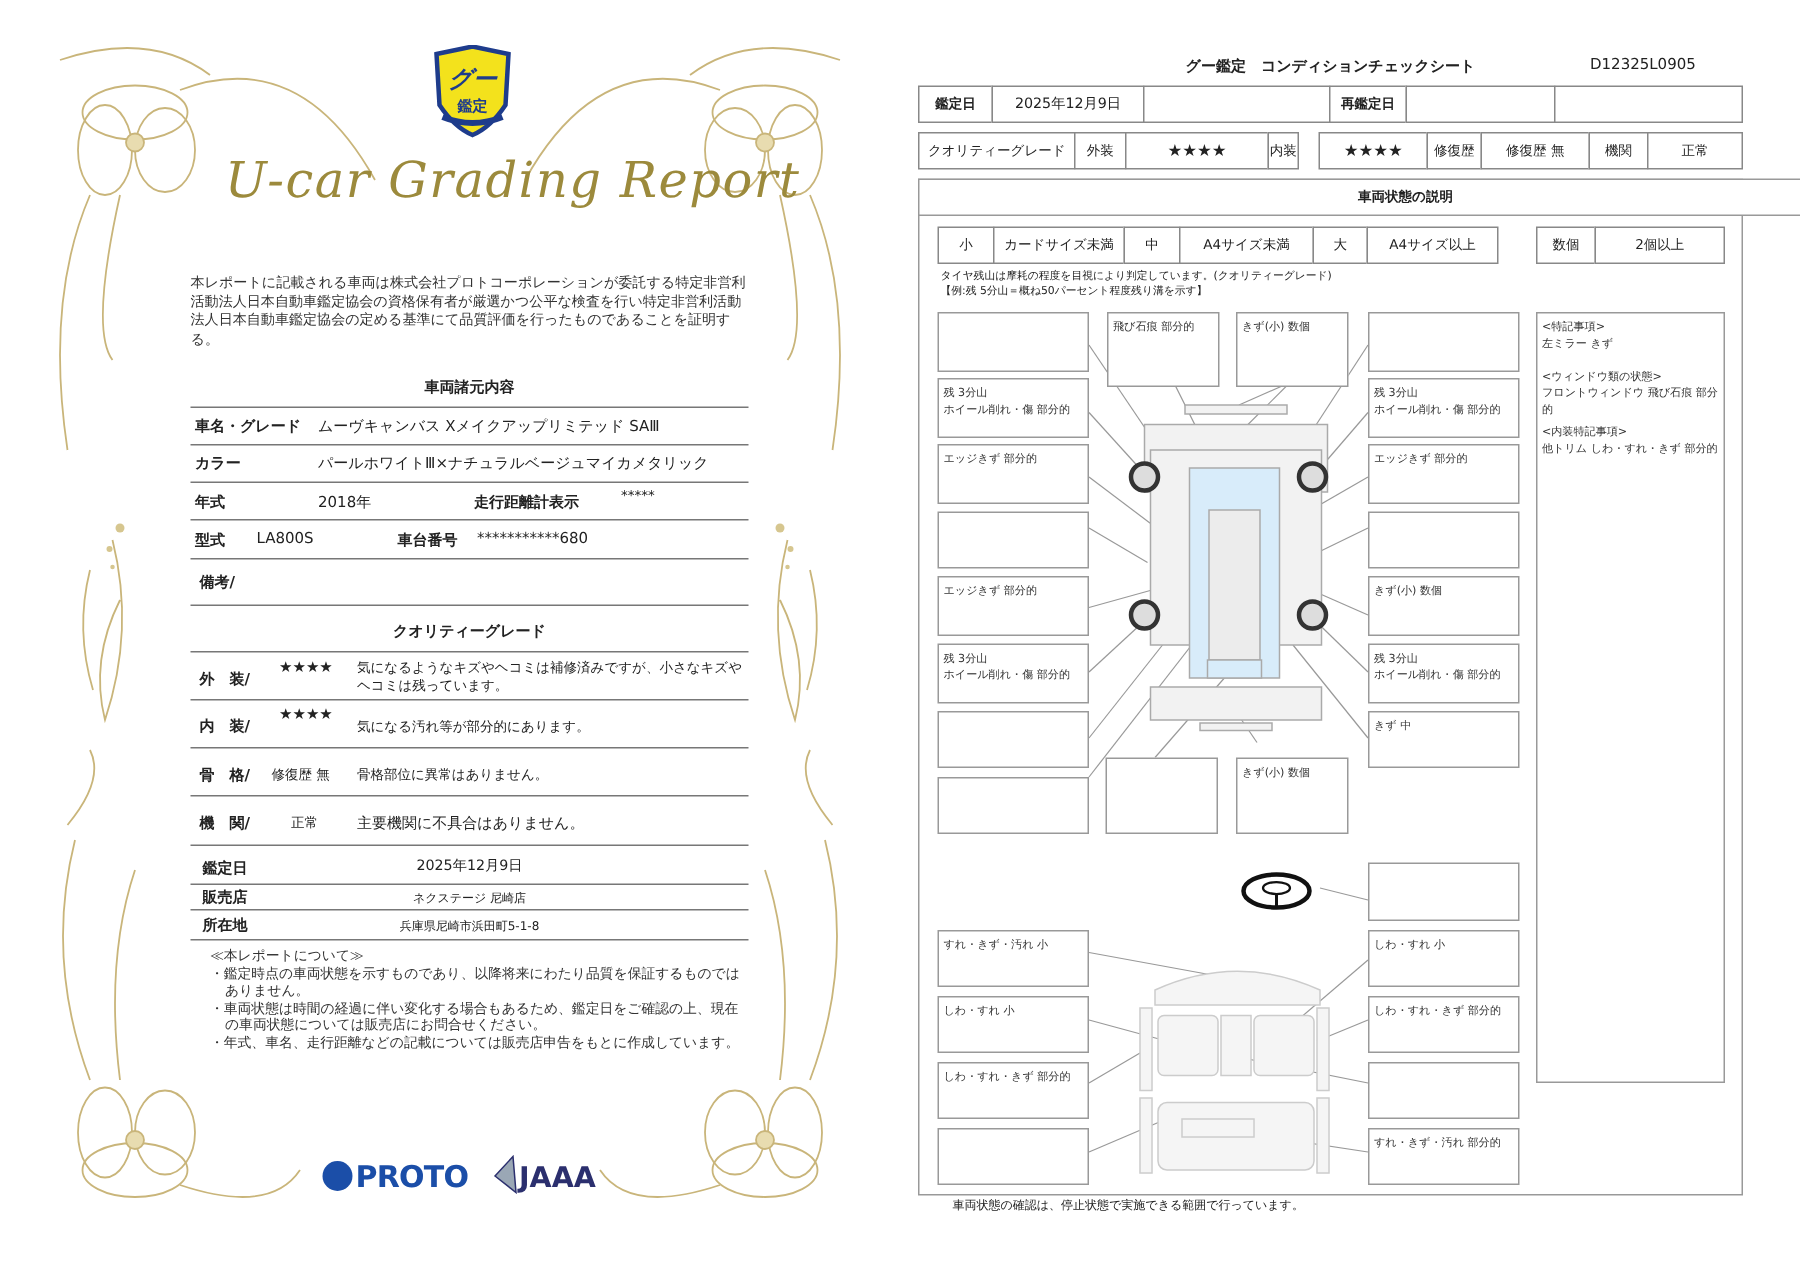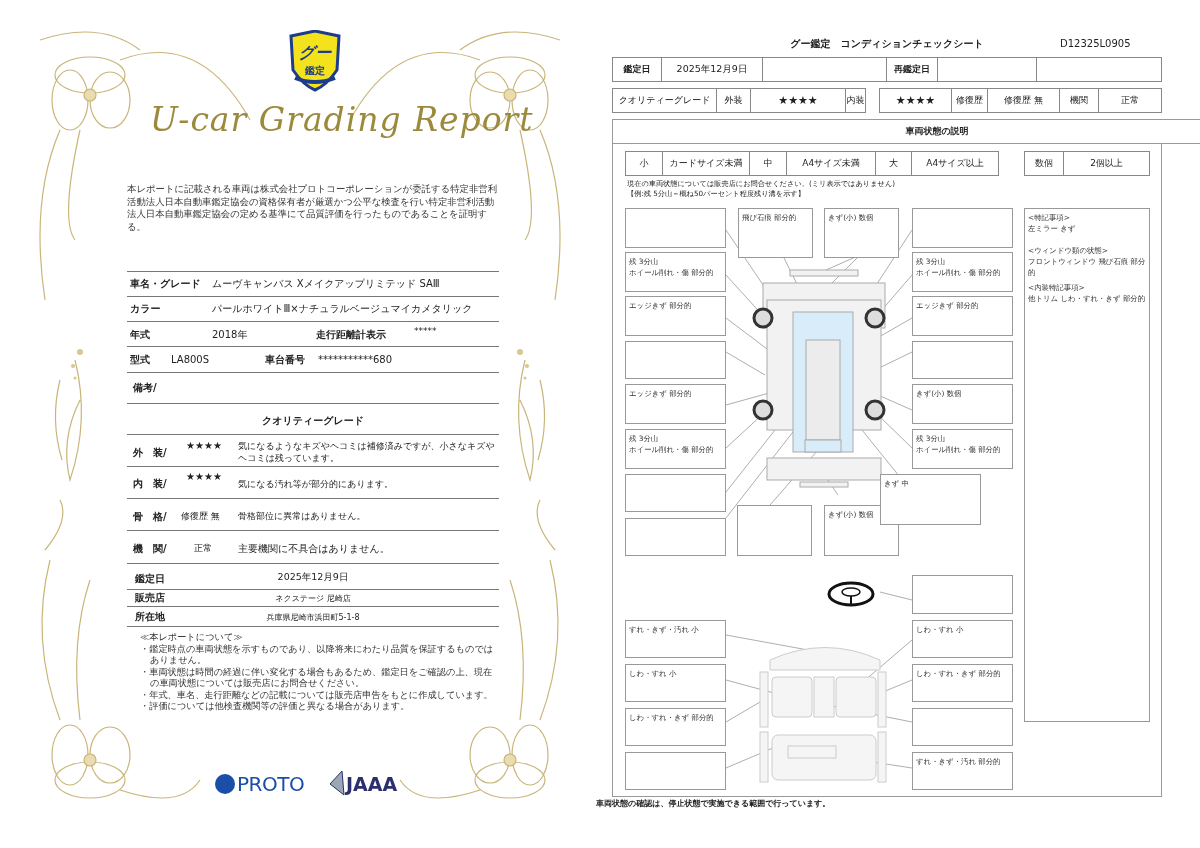--- a/index.html
+++ b/index.html
@@ -10,21 +10,21 @@
 .orn{position:absolute;pointer-events:none}
 .title-script{position:absolute;left:150px;top:100px;width:320px;text-align:center;font-family:"DejaVu Serif",serif;font-style:italic;font-size:33px;color:#9c8a3c;letter-spacing:1px;white-space:nowrap}
 .cert-sub{position:absolute;left:0;width:600px;text-align:center;font-size:11px;font-weight:bold}
 .intro{position:absolute;left:127px;top:183px;width:372px;font-family:"DejaVu Serif",serif;font-size:9.4px;line-height:12.5px;color:#333}
 .sec-title{position:absolute;left:127px;width:372px;text-align:center;font-size:10px;font-weight:bold}
 .tbl-line{position:absolute;left:127px;width:372px;height:0;border-top:1.5px solid #777}
 .row-text{position:absolute;font-size:10px;white-space:nowrap}
 .b{font-weight:bold}
 .note{position:absolute;left:140px;top:632px;width:360px;font-family:Liberation Sans, sans-serif;font-size:9.2px;line-height:11.5px;color:#333}
 .note li{list-style:none;padding-left:10px;text-indent:-10px}
-.logo-proto{position:absolute;left:215px;top:772px;font-size:20px;font-weight:normal;color:#1b4ea8;font-family:"DejaVu Sans",sans-serif;letter-spacing:-0.5px}
+.logo-proto{position:absolute;left:215px;top:772px;font-size:20px;font-weight:bold;color:#1b4ea8;font-family:"DejaVu Sans",sans-serif;letter-spacing:-0.5px}
 .logo-jaaa{position:absolute;left:328px;top:770px;font-size:19px;font-weight:bold;color:#2b2f6e}
 
 .r-title{position:absolute;left:612px;top:37px;width:550px;text-align:center;font-size:10px;font-weight:bold}
 .r-code{position:absolute;left:1060px;top:38px;font-size:10px}
 .cell{position:absolute;border:1px solid #888;font-size:9px;display:flex;align-items:center;justify-content:center;white-space:nowrap;background:#fff}
 .outer{position:absolute;border:1.5px solid #999}
 .box{position:absolute;border:1px solid #999;background:#fff;font-size:7.4px;padding:3px 3px;line-height:11px;color:#333}
 .lines{position:absolute;left:0;top:0;width:1200px;height:848px;pointer-events:none}
 .small{font-size:7.2px;line-height:10px}
 </style>
@@ -90,20 +90,21 @@
   <svg class="orn" style="left:287px;top:30px" width="56" height="62" viewBox="0 0 56 62">
     <path d="M4 6 L28 1 L52 6 L50 40 Q40 55 28 60 Q16 55 6 40 Z" fill="#f3e21c" stroke="#1e3c8c" stroke-width="3"></path>
     <text x="28" y="28" text-anchor="middle" font-size="16" font-weight="bold" fill="#1e3c8c" font-family="DejaVu Sans, sans-serif" font-style="italic">グー</text>
     <text x="28" y="44" text-anchor="middle" font-size="10" font-weight="bold" fill="#1e3c8c" font-family="DejaVu Sans, sans-serif">鑑定</text>
     <path d="M8 48 Q28 56 48 48" stroke="#1e3c8c" stroke-width="4" fill="none"></path>
   </svg>
 
   <div class="title-script">U-car Grading Report</div>
   <div class="intro">本レポートに記載される車両は株式会社プロトコーポレーションが委託する特定非営利活動法人日本自動車鑑定協会の資格保有者が厳選かつ公平な検査を行い特定非営利活動法人日本自動車鑑定協会の定める基準にて品質評価を行ったものであることを証明する。</div>
 
+  <div class="sec-title" style="top:251px">車両諸元内容</div>
   <div class="tbl-line" style="top:271px"></div>
   <div class="row-text b" style="left:130px;top:277px">車名・グレード</div>
   <div class="row-text" style="left:212px;top:277px">ムーヴキャンバス Xメイクアップリミテッド SAⅢ</div>
   <div class="tbl-line" style="top:296px"></div>
   <div class="row-text b" style="left:130px;top:302px">カラー</div>
   <div class="row-text" style="left:212px;top:302px">パールホワイトⅢ×ナチュラルベージュマイカメタリック</div>
   <div class="tbl-line" style="top:321px"></div>
   <div class="row-text b" style="left:130px;top:328px">年式</div>
   <div class="row-text" style="left:212px;top:328px">2018年</div>
   <div class="row-text b" style="left:316px;top:328px">走行距離計表示</div>
@@ -149,21 +150,20 @@
   <div class="row-text b" style="left:135px;top:610px">所在地</div>
   <div class="row-text" style="left:127px;top:612px;width:372px;text-align:center;font-size:8px">兵庫県尼崎市浜田町5-1-8</div>
   <div class="tbl-line" style="top:626px"></div>
 
   <div class="note">
     <div>≪本レポートについて≫</div>
     <ul>
       <li>・鑑定時点の車両状態を示すものであり、以降将来にわたり品質を保証するものではありません。</li>
       <li>・車両状態は時間の経過に伴い変化する場合もあるため、鑑定日をご確認の上、現在の車両状態については販売店にお問合せください。</li>
       <li>・年式、車名、走行距離などの記載については販売店申告をもとに作成しています。</li>
-      <li>・評価については他検査機関等の評価と異なる場合があります。</li>
     </ul>
   </div>
 
   <div class="logo-proto">
     <span style="display:inline-block;width:20px;height:20px;border-radius:50%;background:#1b4ea8;vertical-align:-3px;margin-right:2px"></span><span>PROTO</span>
   </div>
   <div class="logo-jaaa">
     <svg width="18" height="26" viewBox="0 0 18 26" style="vertical-align:-5px">
         <path d="M2 14 L14 1 L16 25 Z" fill="#9aa7b5" stroke="#2b2f6e"></path>
       </svg><span>JAAA</span>
@@ -196,21 +196,21 @@
 
   <div class="cell" style="left:625px;top:151px;width:38px;height:25px">小</div>
   <div class="cell" style="left:662px;top:151px;width:88px;height:25px">カードサイズ未満</div>
   <div class="cell" style="left:749px;top:151px;width:38px;height:25px">中</div>
   <div class="cell" style="left:786px;top:151px;width:90px;height:25px">A4サイズ未満</div>
   <div class="cell" style="left:875px;top:151px;width:37px;height:25px">大</div>
   <div class="cell" style="left:911px;top:151px;width:88px;height:25px">A4サイズ以上</div>
   <div class="cell" style="left:1024px;top:151px;width:40px;height:25px">数個</div>
   <div class="cell" style="left:1063px;top:151px;width:87px;height:25px">2個以上</div>
 
-  <div class="abs small" style="left:627px;top:179px;white-space:nowrap">現在の車両状態については販売店にお問合せください。(ミリ表示ではありません)</div>
+  <div class="abs small" style="left:627px;top:179px;white-space:nowrap">タイヤ残山は摩耗の程度を目視により判定しています。(クオリティーグレード)</div>
   <div class="abs small" style="left:627px;top:189px;white-space:nowrap">【例:残 5分山＝概ね50パーセント程度残り溝を示す】</div>
 
   <svg class="lines" viewBox="0 0 1200 848">
     <g stroke="#999" stroke-width="0.8" fill="none">
       <line x1="726" y1="230" x2="780" y2="310"></line>
         <line x1="726" y1="275" x2="765" y2="318"></line>
       <line x1="726" y1="318" x2="775" y2="355"></line>
         <line x1="726" y1="352" x2="765" y2="375"></line>
       <line x1="726" y1="405" x2="780" y2="390"></line>
         <line x1="726" y1="448" x2="765" y2="412"></line>
@@ -293,21 +293,21 @@
   <div class="box" style="left:824px;top:505px;width:75px;height:51px">きず(小) 数個</div>
 
   <div class="box" style="left:912px;top:208px;width:101px;height:40px"></div>
   <div class="box" style="left:912px;top:252px;width:101px;height:40px;white-space:pre-line">残 3分山
 ホイール削れ・傷 部分的</div>
   <div class="box" style="left:912px;top:296px;width:101px;height:40px">エッジきず 部分的</div>
   <div class="box" style="left:912px;top:341px;width:101px;height:38px"></div>
   <div class="box" style="left:912px;top:384px;width:101px;height:40px">きず(小) 数個</div>
   <div class="box" style="left:912px;top:429px;width:101px;height:40px;white-space:pre-line">残 3分山
 ホイール削れ・傷 部分的</div>
-  <div class="box" style="left:880px;top:474px;width:101px;height:51px">きず 中</div>
+  <div class="box" style="left:912px;top:474px;width:101px;height:38px">きず 中</div>
 
   <div class="box" style="left:1024px;top:208px;width:126px;height:514px;line-height:11px">
     <div>&lt;特記事項&gt;</div>
     <div>左ミラー きず</div>
     <div style="height:11px"></div>
     <div>&lt;ウィンドウ類の状態&gt;</div>
     <div>フロントウィンドウ 飛び石痕 部分的</div>
     <div style="height:4px"></div>
     <div>&lt;内装特記事項&gt;</div>
     <div>他トリム しわ・すれ・きず 部分的</div>
@@ -316,14 +316,14 @@
   <div class="box" style="left:912px;top:575px;width:101px;height:39px"></div>
   <div class="box" style="left:625px;top:620px;width:101px;height:38px">すれ・きず・汚れ 小</div>
   <div class="box" style="left:625px;top:664px;width:101px;height:38px">しわ・すれ 小</div>
   <div class="box" style="left:625px;top:708px;width:101px;height:38px">しわ・すれ・きず 部分的</div>
   <div class="box" style="left:625px;top:752px;width:101px;height:38px"></div>
   <div class="box" style="left:912px;top:620px;width:101px;height:38px">しわ・すれ 小</div>
   <div class="box" style="left:912px;top:664px;width:101px;height:38px">しわ・すれ・きず 部分的</div>
   <div class="box" style="left:912px;top:708px;width:101px;height:38px"></div>
   <div class="box" style="left:912px;top:752px;width:101px;height:38px">すれ・きず・汚れ 部分的</div>
 
-  <div class="abs" style="left:596px;top:798px;font-size:8px;font-weight:bold;white-space:nowrap">車両状態の確認は、停止状態で実施できる範囲で行っています。</div>
+  <div class="abs" style="left:635px;top:798px;font-size:8px;font-weight:normal;white-space:nowrap">車両状態の確認は、停止状態で実施できる範囲で行っています。</div>
 </div>
 
 </body></html>

